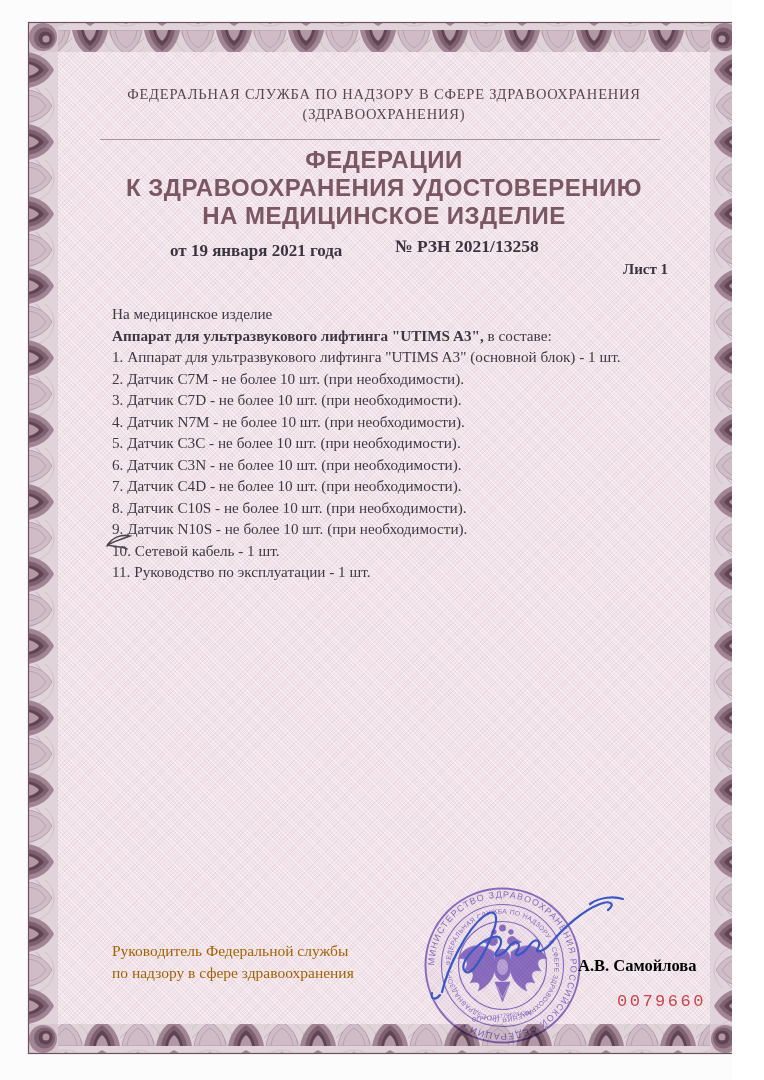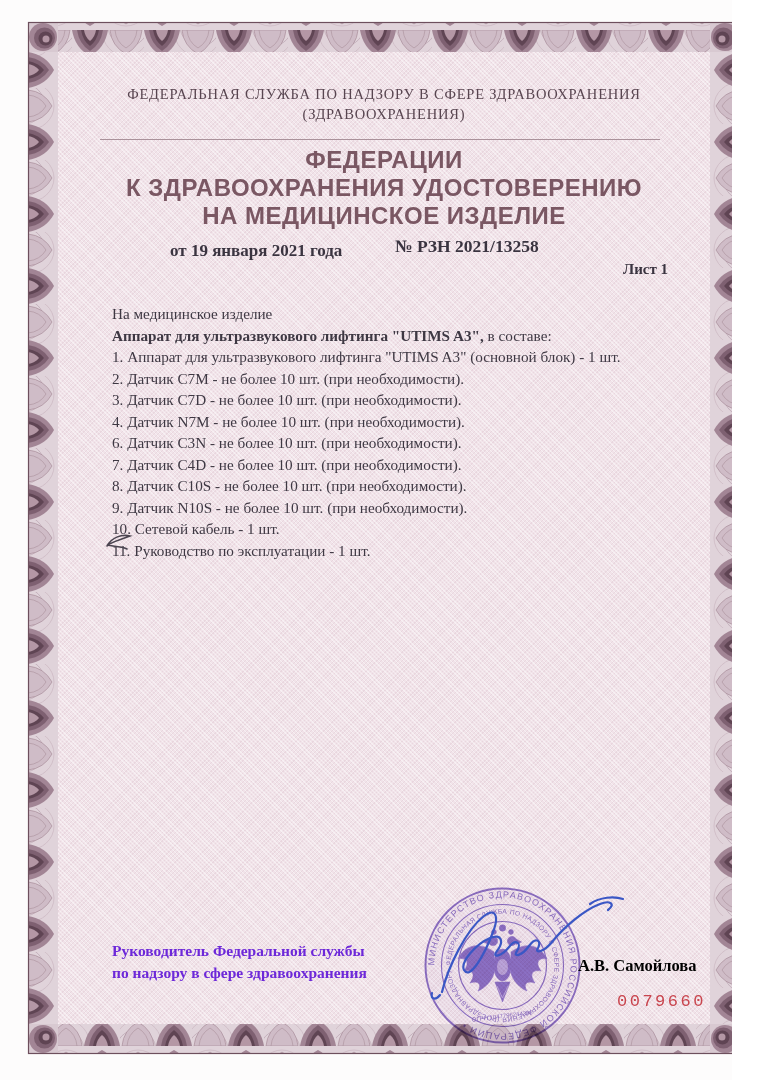--- a/index.html
+++ b/index.html
@@ -26,21 +26,21 @@
   .title1{top:146px;}
   .title2{top:174px;}
   .title3{top:202px;}
   .dateline{font-weight:700;color:#3a3440;font-size:17px;}
   .issue-date{left:170px;top:241px;}
   .reg-number{left:395px;top:236px;font-size:17.5px;}
   .sheet{left:623px;top:261px;font-weight:700;font-size:15px;color:#3a3440;}
   .bodytext{left:112px;top:303px;width:548px;color:#3e3843;font-size:15.2px;line-height:21.5px;}
   .bodytext .bold{font-weight:700;margin-top:40px;}
   .squiggle{left:104px;top:532px;}
-  .signer-title{left:112px;top:940px;font-weight:700;font-size:15.5px;line-height:22px;color:#6d28d9;}
+  .signer-title{left:112px;top:940px;font-weight:400;font-size:15.5px;line-height:22px;color:#a16207;}
   .stamp{left:405px;top:868px;mix-blend-mode:multiply;opacity:.9;}
   .sig{left:418px;top:882px;}
   .signer-name{left:578px;top:956px;font-weight:700;font-size:16.5px;color:#000000;}
   .serial{left:617px;top:992px;font-family:"Liberation Mono", monospace;
     font-size:17px;letter-spacing:2.5px;color:#c9454e;}
   .stamp-ring-text{font-family:"Liberation Sans", sans-serif;fill:#8468c9;}
 </style>
 </head>
 <body>
 
@@ -118,20 +118,21 @@
   <div class="abs dateline reg-number">№  РЗН 2021/13258</div>
   <div class="abs sheet">Лист  1</div>
 
   <div class="abs bodytext">
     <div>На медицинское изделие</div>
     <div><span class="bold">Аппарат для ультразвукового лифтинга "UTIMS A3",</span><span> в составе:</span></div>
     <div>1. Аппарат для ультразвукового лифтинга "UTIMS A3" (основной блок) - 1 шт.</div>
     <div>2. Датчик C7M - не более 10 шт. (при необходимости).</div>
     <div>3. Датчик C7D - не более 10 шт. (при необходимости).</div>
     <div>4. Датчик N7M - не более 10 шт. (при необходимости).</div>
+    <div>5. Датчик C3C - не более 10 шт. (при необходимости).</div>
     <div>6. Датчик C3N - не более 10 шт. (при необходимости).</div>
     <div>7. Датчик C4D - не более 10 шт. (при необходимости).</div>
     <div>8. Датчик C10S - не более 10 шт. (при необходимости).</div>
     <div>9. Датчик N10S - не более 10 шт. (при необходимости).</div>
     <div>10. Сетевой кабель - 1 шт.</div>
     <div>11. Руководство по эксплуатации - 1 шт.</div>
   </div>
 
   <svg class="abs squiggle" width="30" height="22" viewBox="0 0 30 22">
     <path d="M3,14 C8,5 18,2 26,4 C16,8 8,10 4,13 C10,15 18,14 23,17" fill="none" stroke="#4a4450" stroke-width="1.6" stroke-linecap="round"></path>

